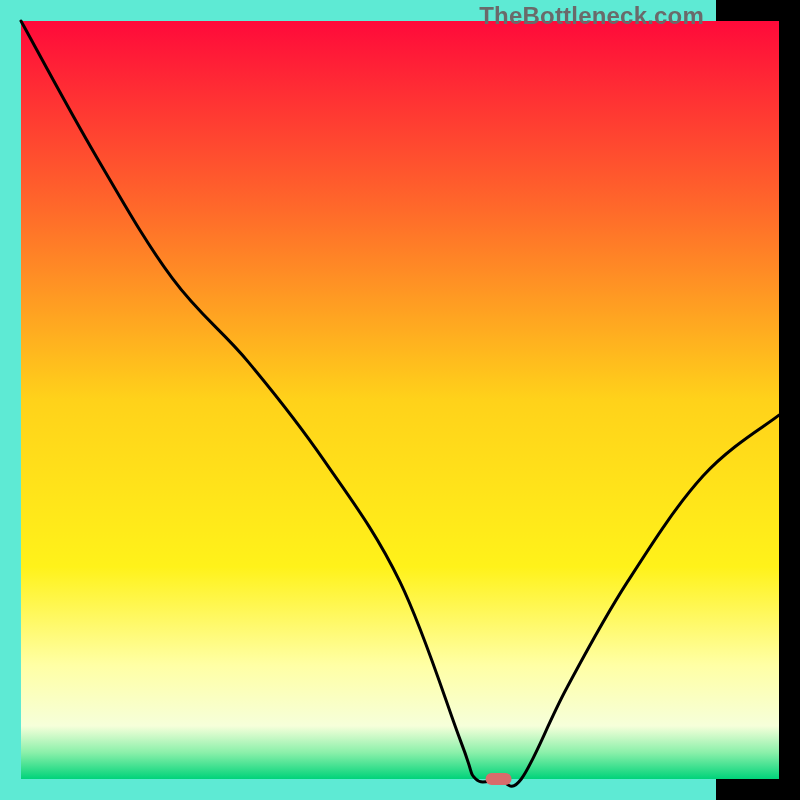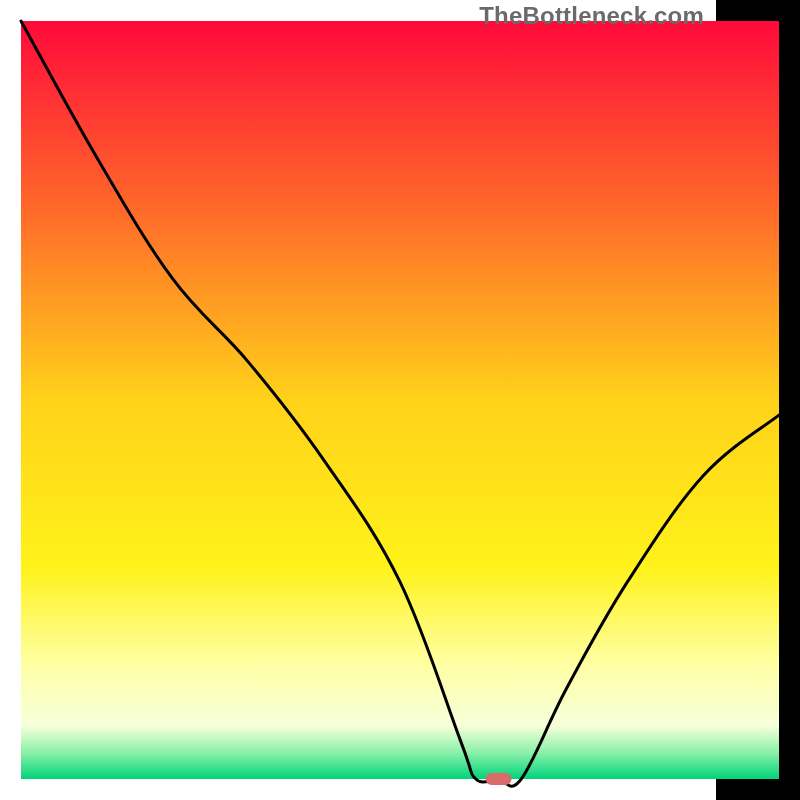--- a/index.html
+++ b/index.html
@@ -7,21 +7,21 @@
     padding: 0;
     width: 800px;
     height: 800px;
     background: #000;
     overflow: hidden;
   }
   .frame {
     position: relative;
     width: 716px;
     height: 800px;
-    background: #ffffff;
+    background: #5eead4;
   }
   .watermark {
     position: absolute;
     top: 2px;
     right: 12px;
     font-family: Arial, Helvetica, sans-serif;
     font-size: 24px;
     font-weight: 600;
     color: #6a6a6a;
     letter-spacing: 0.2px;

